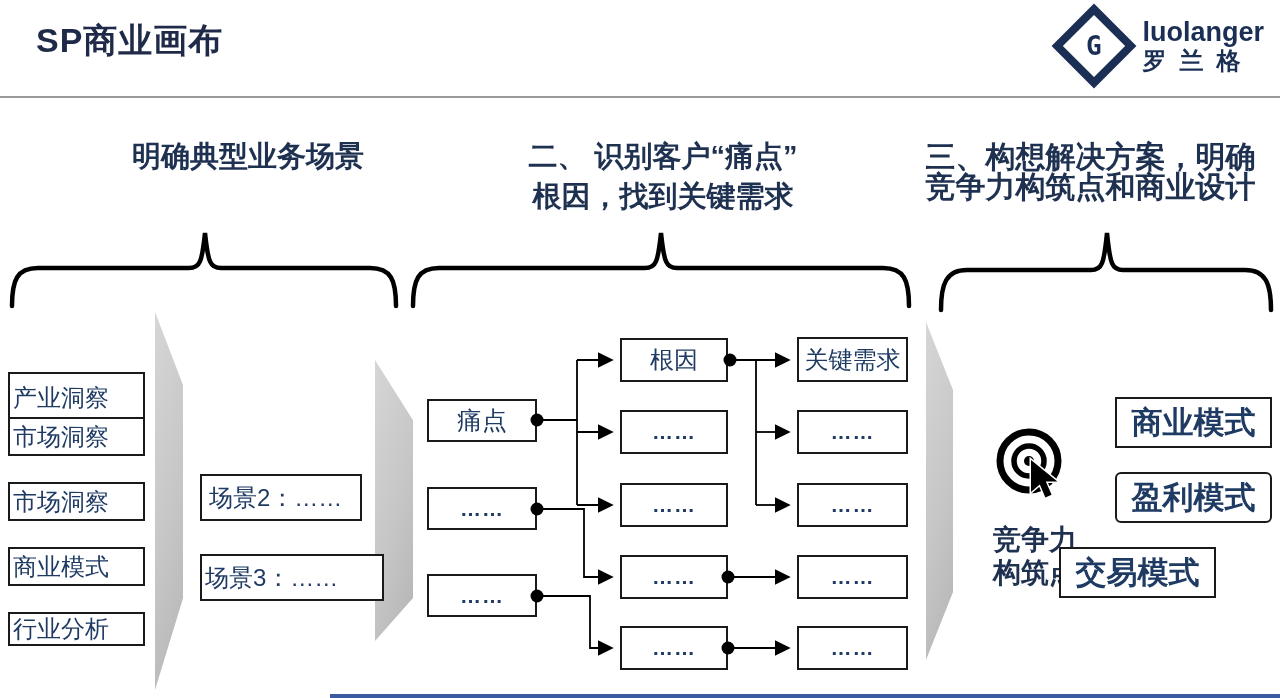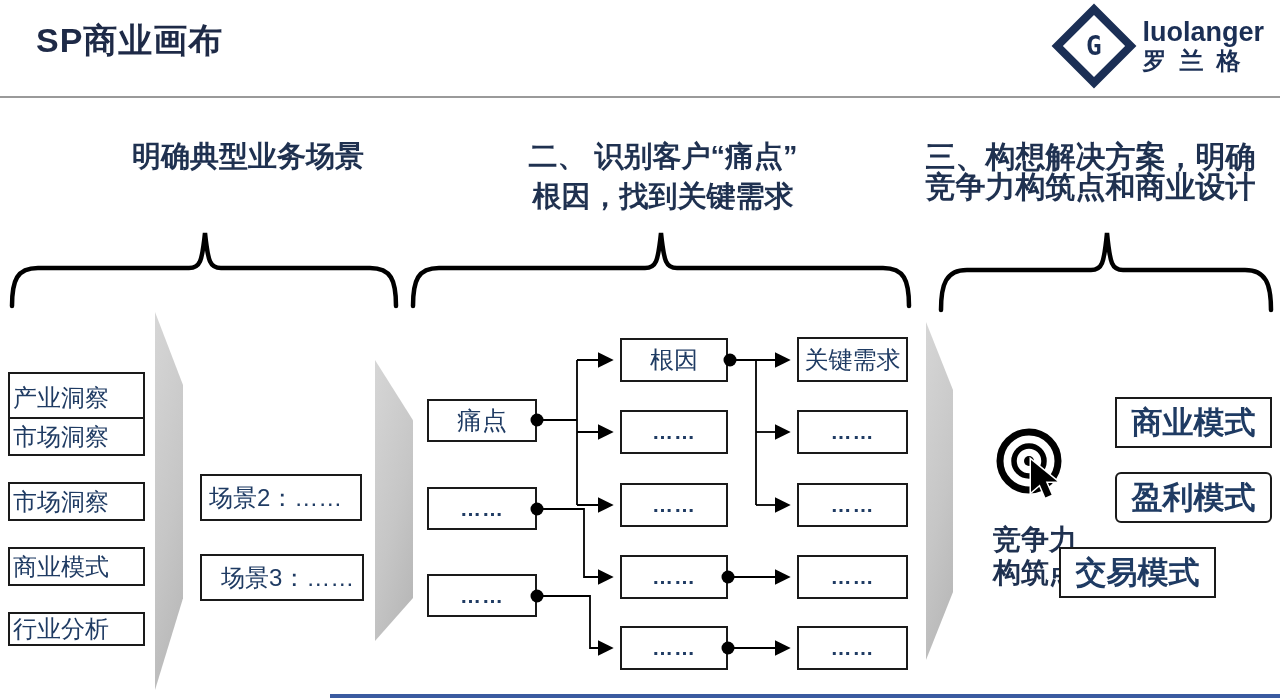--- a/index.html
+++ b/index.html
@@ -94,21 +94,21 @@
   <div class="abs flow-chevron" style="left:375px;top:360px;width:38px;height:281px;clip-path:polygon(0 0,100% 21.4%,100% 84.7%,0 100%);"></div>
   <div class="abs flow-chevron" style="left:926px;top:322px;width:27px;height:338px;clip-path:polygon(0 0,100% 20.1%,100% 79.9%,0 100%);"></div>
 
   <div class="box left" style="left:8px;top:372px;width:137px;height:52px;font-size:24px;">产业洞察</div>
   <div class="box left" style="left:8px;top:417px;width:137px;height:39px;font-size:24px;">市场洞察</div>
   <div class="box left" style="left:8px;top:482px;width:137px;height:39px;font-size:24px;">市场洞察</div>
   <div class="box left" style="left:8px;top:547px;width:137px;height:39px;font-size:24px;">商业模式</div>
   <div class="box left" style="left:8px;top:612px;width:137px;height:34px;font-size:24px;">行业分析</div>
 
   <div class="box left" style="left:200px;top:474px;width:162px;height:47px;font-size:24px;padding-left:7px;">场景2：……</div>
-  <div class="box left" style="left:200px;top:554px;width:164px;height:47px;font-size:24px;padding-left:19px;">场景3：……</div>
+  <div class="box left" style="left:200px;top:554px;width:184px;height:47px;font-size:24px;padding-left:3px;">场景3：……</div>
 
   <div class="box" style="left:427px;top:399px;width:110px;height:43px;font-size:25px;">痛点</div>
   <div class="box dots-text" style="left:427px;top:487px;width:110px;height:43px;font-size:21px;">……</div>
   <div class="box dots-text" style="left:427px;top:574px;width:110px;height:43px;font-size:21px;">……</div>
 
   <div class="box" style="left:620px;top:338px;width:108px;height:44px;font-size:24px;">根因</div>
   <div class="box dots-text" style="left:620px;top:410px;width:108px;height:44px;font-size:21px;">……</div>
   <div class="box dots-text" style="left:620px;top:483px;width:108px;height:44px;font-size:21px;">……</div>
   <div class="box dots-text" style="left:620px;top:555px;width:108px;height:44px;font-size:21px;">……</div>
   <div class="box dots-text" style="left:620px;top:626px;width:108px;height:44px;font-size:21px;">……</div>

